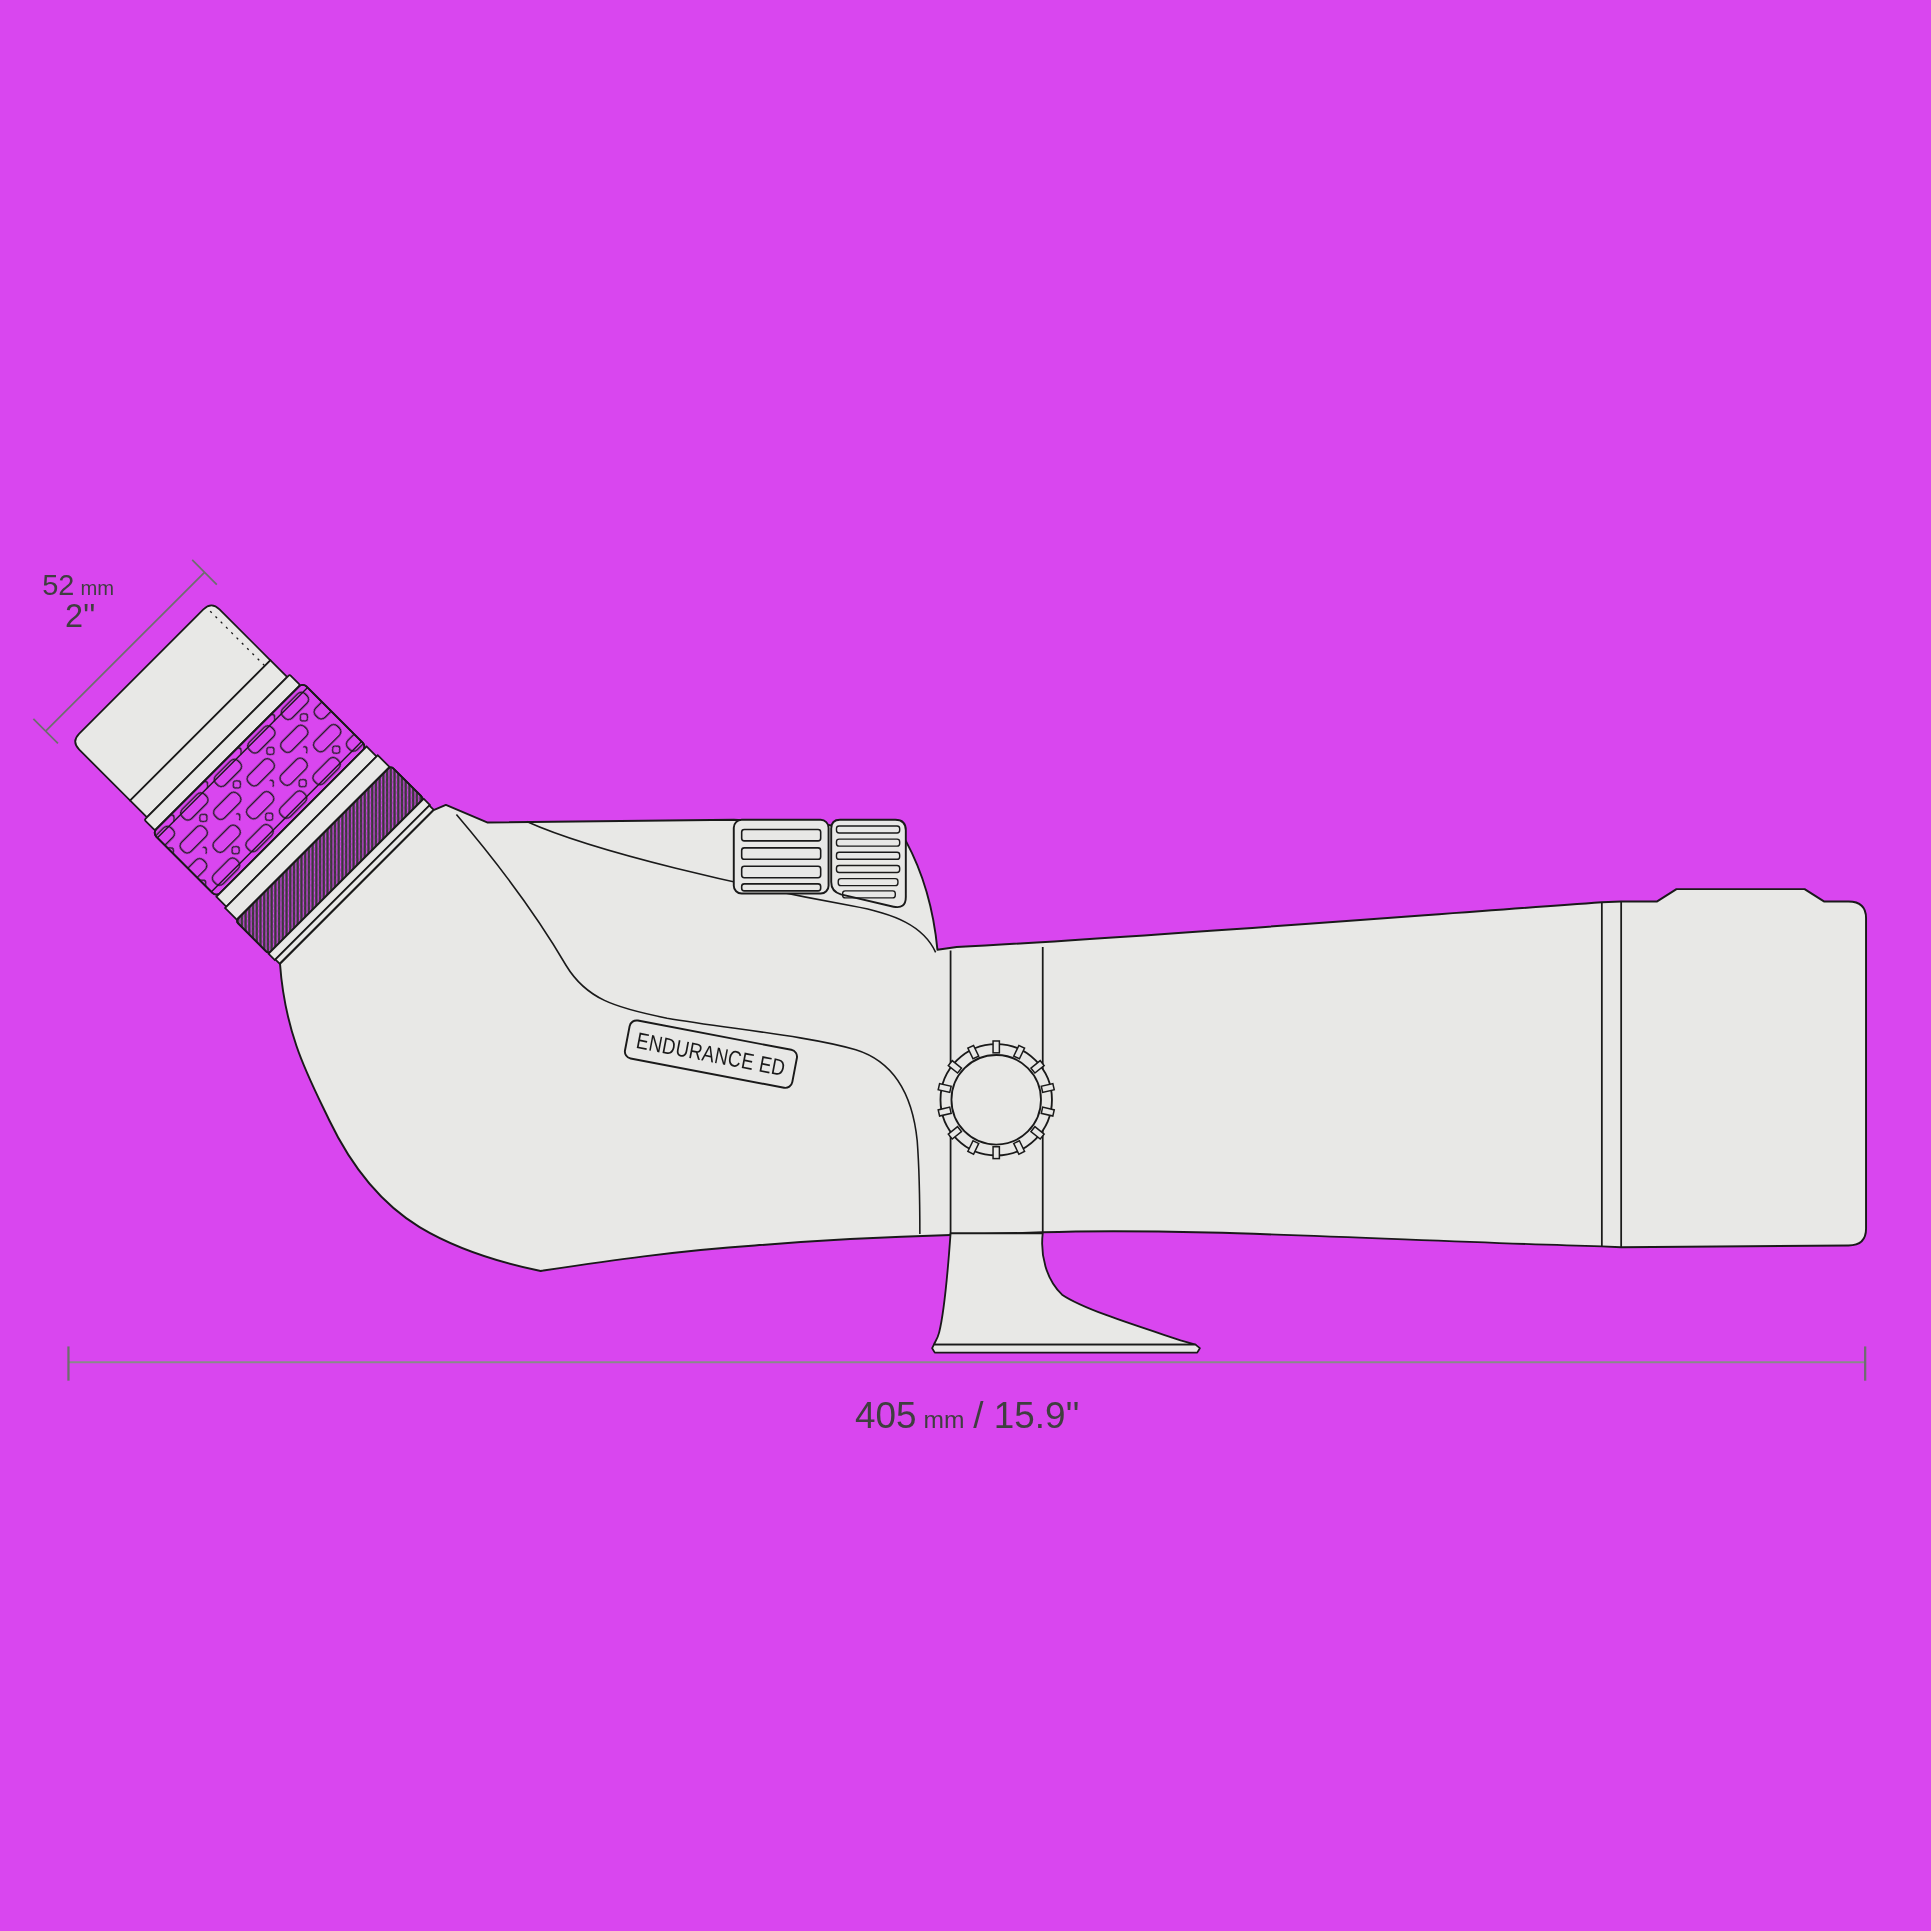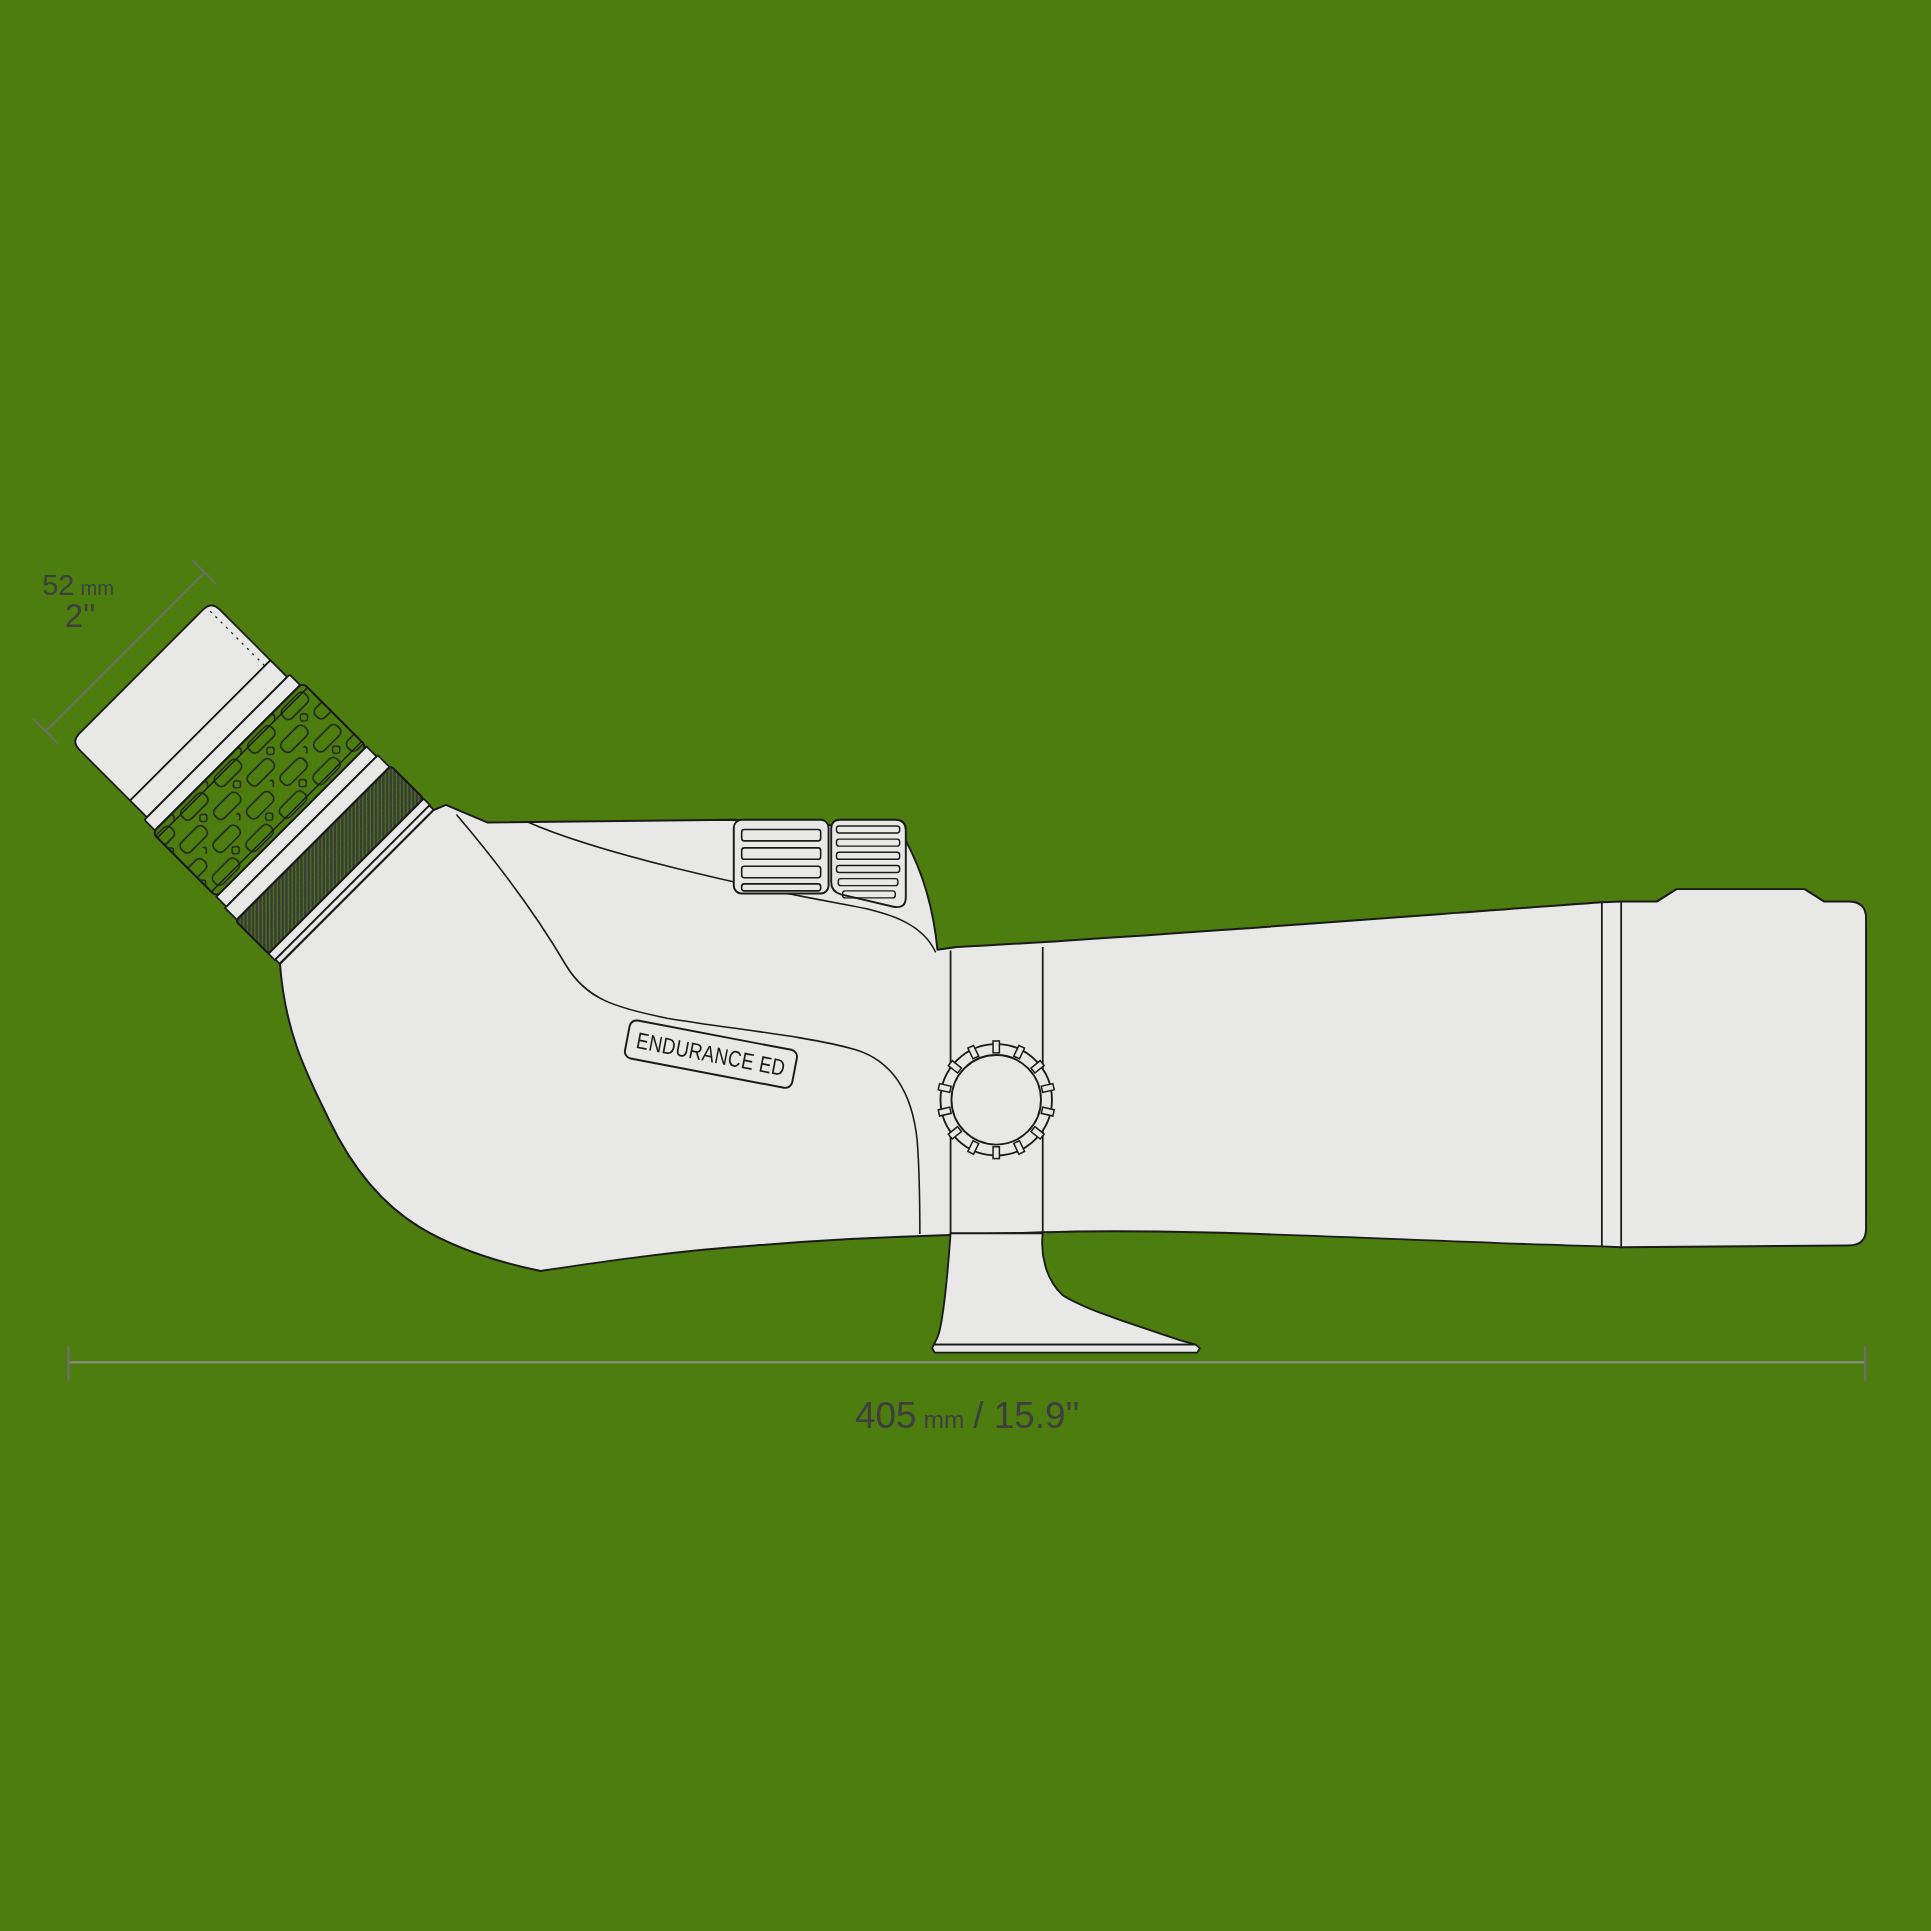--- a/index.html
+++ b/index.html
@@ -1,16 +1,16 @@
 <!DOCTYPE html>
 <html style="font-size:14px"><head>
 <meta charset="utf-8">
 <style>
   html,body{margin:0;padding:0;background:#e8e8e6;}
-  .stage{position:relative;width:1931px;height:1931px;background:#4d7c0f;overflow:hidden;
+  .stage{position:relative;width:1931px;height:1931px;background:#d946ef;overflow:hidden;
          font-family:"Liberation Sans",sans-serif;}
   svg{display:block}
   text{font-family:"Liberation Sans",sans-serif;font-weight:300;fill:#3f3f3f;}
   .lbl-text{font-weight:400;fill:#1a1a1a;}
 </style>
 </head>
 <body>
 
 <div class="stage">
 <svg width="1931" height="1931" viewBox="0 0 2200 2200">

